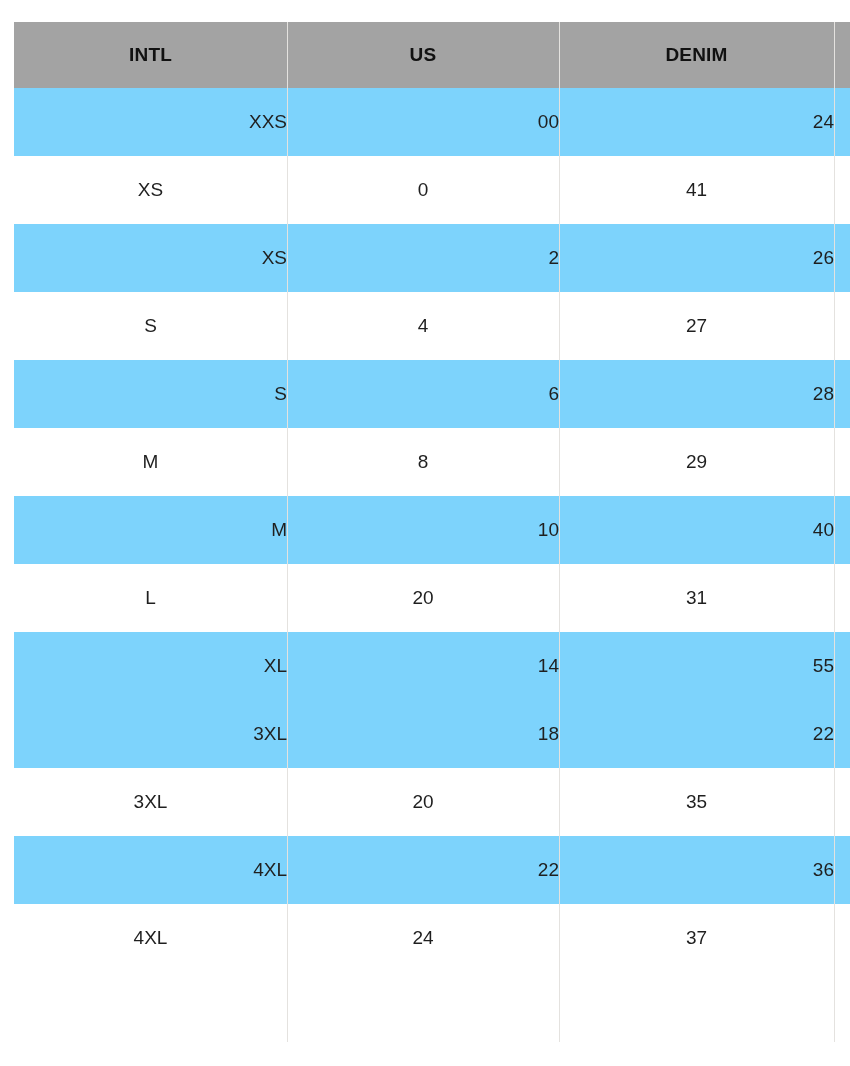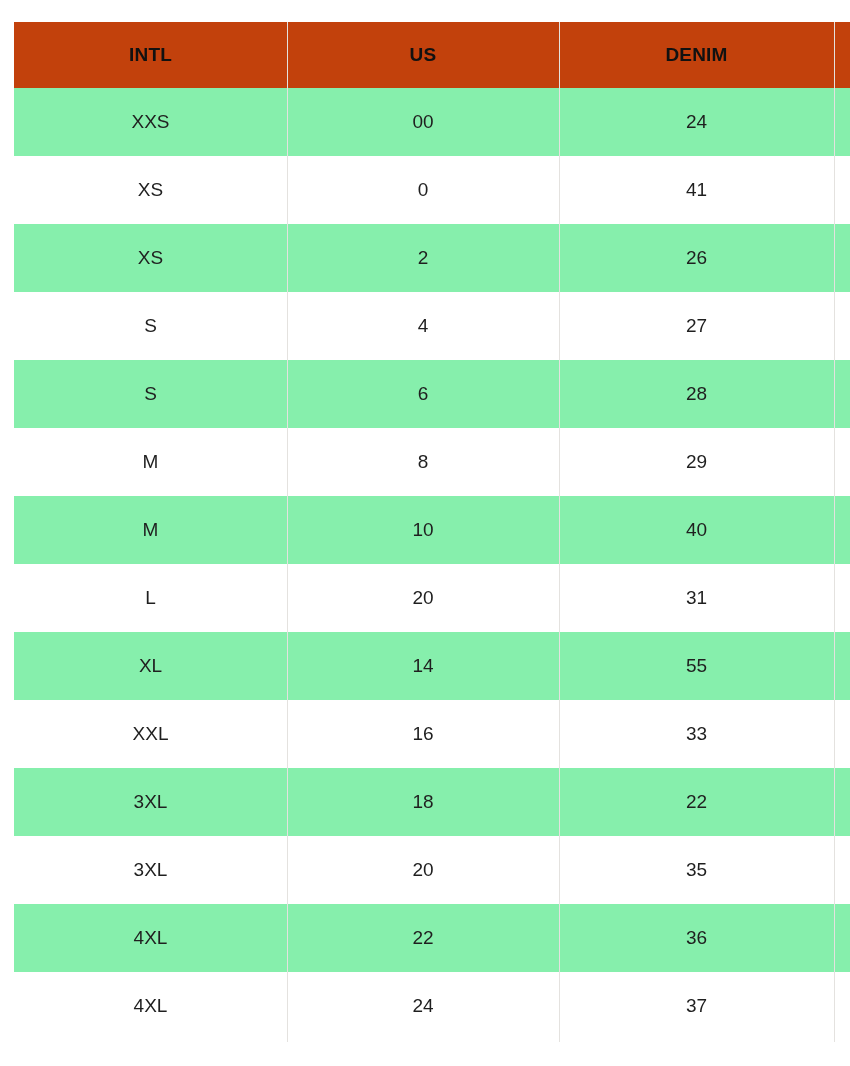--- a/index.html
+++ b/index.html
@@ -50,33 +50,34 @@
     border: 0;
   }
 
   
   .chart-table thead th {
     height: 66px;
     font-size: 19px;
     font-weight: bold;
     letter-spacing: 0.2px;
     color: #111111;
-    background: #c2410c;
+    background: #a3a3a3;
   }
 
   
   .chart-table tbody td {
     height: 68px;
     font-size: 19px;
     font-weight: normal;
     color: #1f1f1f;
   }
 
   .chart-table tbody tr.row-odd td.striped {
-    background: #86efac;
+    background: #7dd3fc;
+    text-align: right;
   }
   .chart-table tbody tr.row-even td.striped {
     background: #ffffff;
   }
 
   
   .gutter {
     background: #ffffff !important;
   }
 
@@ -173,27 +174,20 @@
           <td class="striped">31</td>
           <td class="striped"></td>
         </tr>
         <tr class="row-odd">
           <td class="gutter"></td>
           <td class="striped">XL</td>
           <td class="striped">14</td>
           <td class="striped">55</td>
           <td class="striped"></td>
         </tr>
-        <tr class="row-even">
-          <td class="gutter"></td>
-          <td class="striped">XXL</td>
-          <td class="striped">16</td>
-          <td class="striped">33</td>
-          <td class="striped"></td>
-        </tr>
         <tr class="row-odd">
           <td class="gutter"></td>
           <td class="striped">3XL</td>
           <td class="striped">18</td>
           <td class="striped">22</td>
           <td class="striped"></td>
         </tr>
         <tr class="row-even">
           <td class="gutter"></td>
           <td class="striped">3XL</td>

